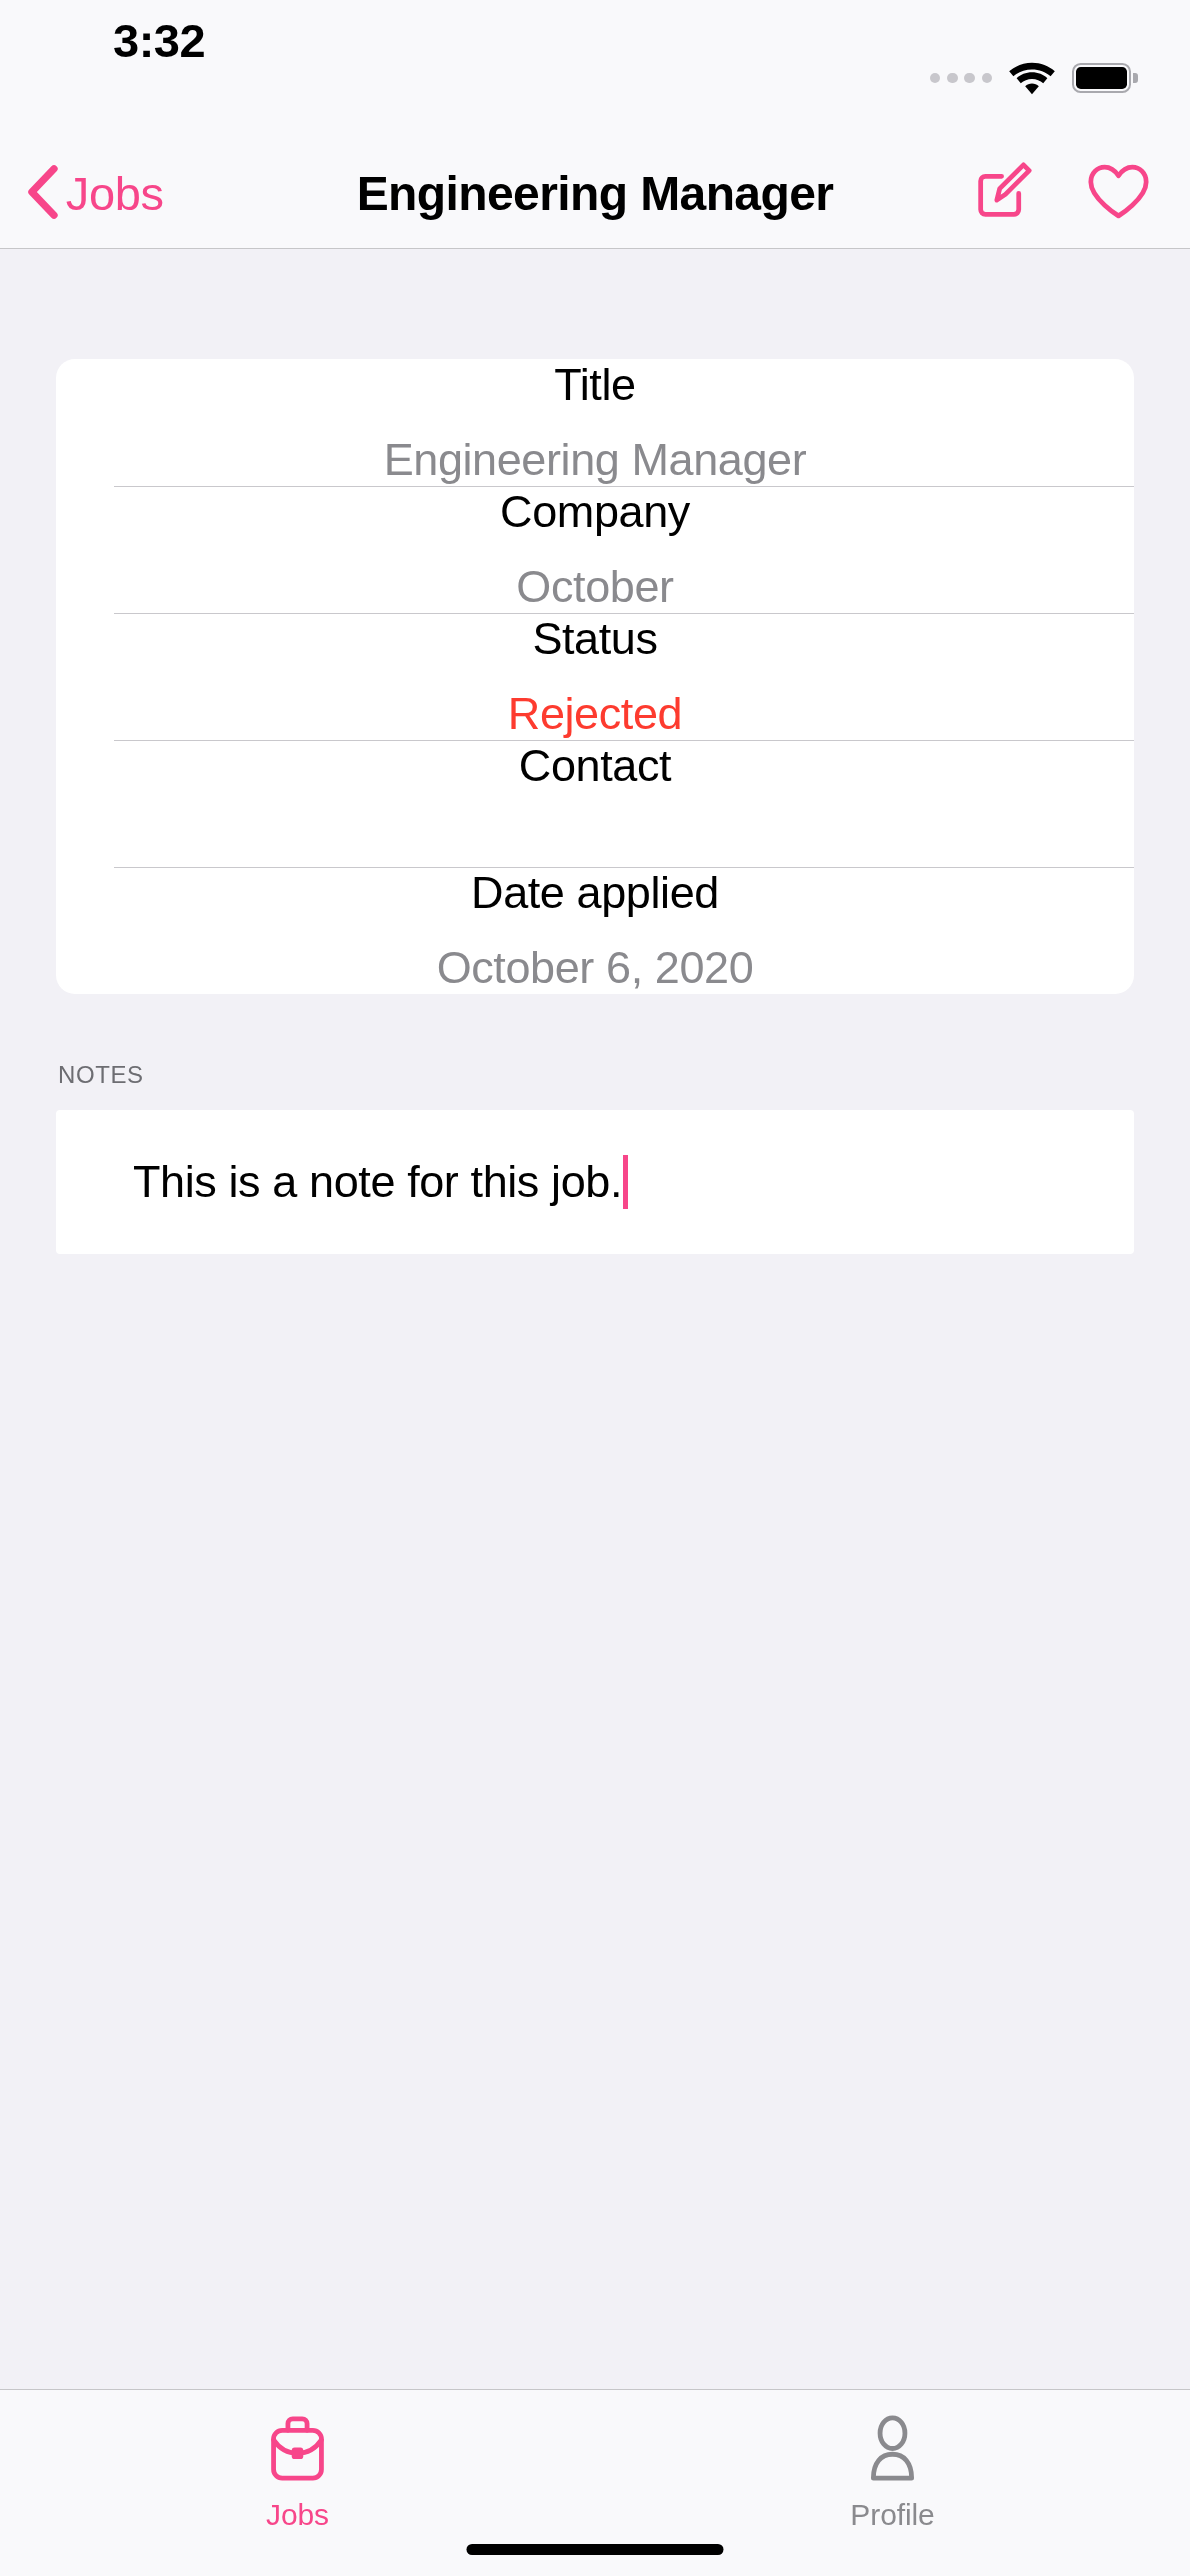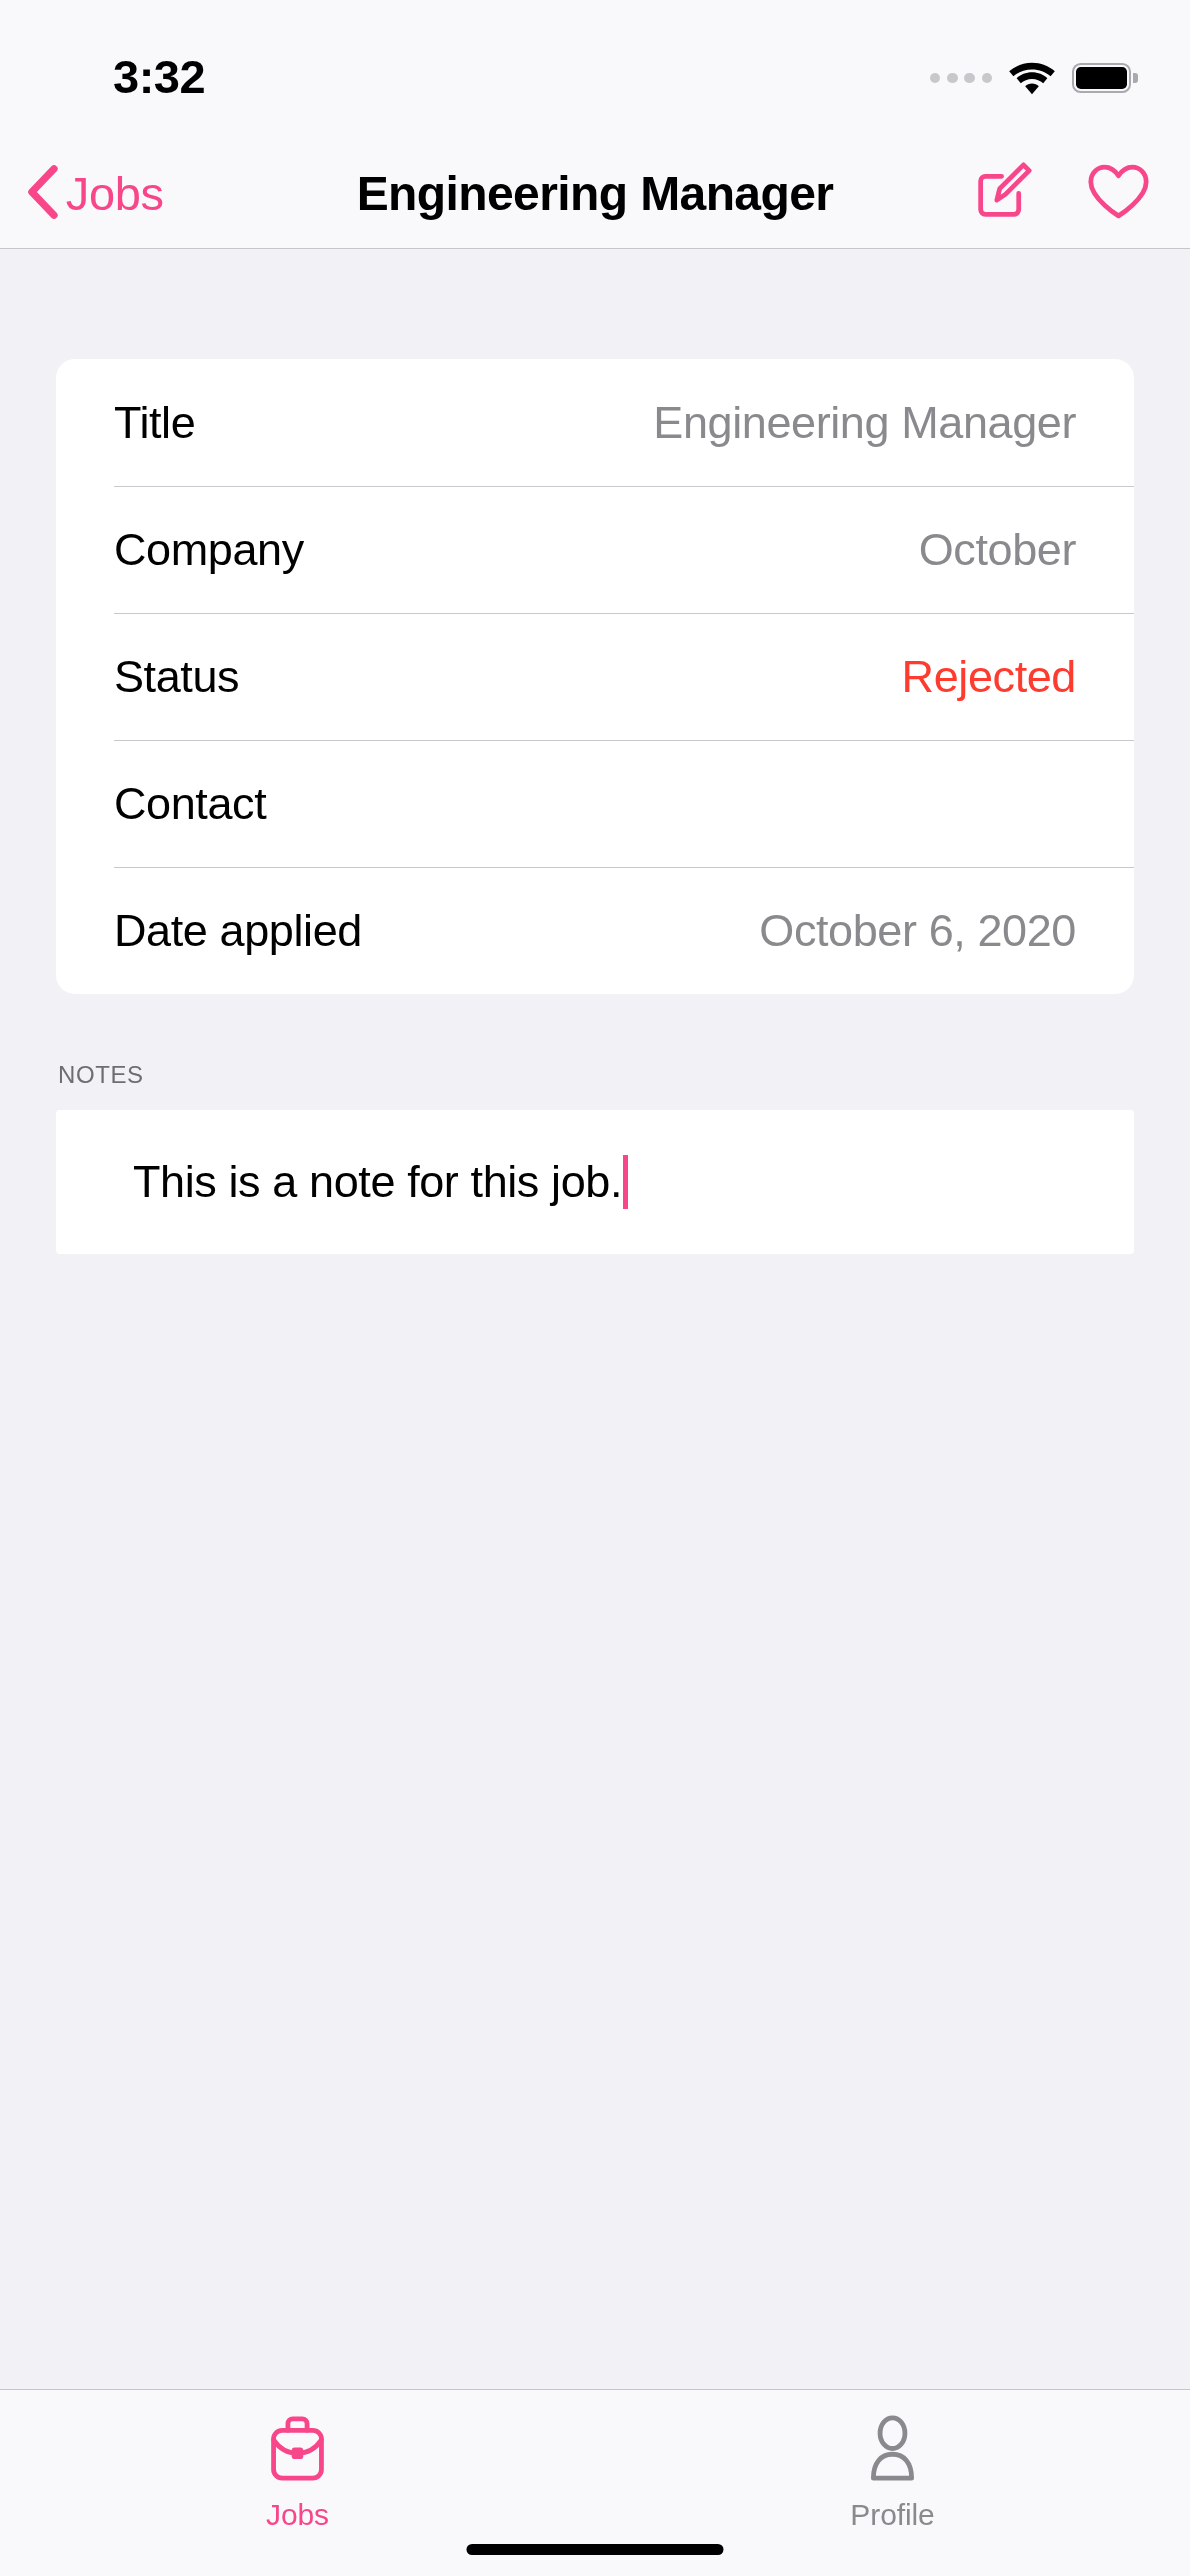--- a/index.html
+++ b/index.html
@@ -9,21 +9,21 @@
     font-family:"Liberation Sans", sans-serif;
     -webkit-font-smoothing:antialiased;
     overflow:hidden;
   }
   .phone { position:relative; width:1190px; height:2576px; background:#F2F1F6; }
 
   
   .statusbar {
     position:absolute; top:0; left:0; width:1190px; height:139px;
     background:#F9F9FB;
-    display:flex; align-items:center; justify-content:space-between;
+    display:flex; justify-content:space-between;
     padding:0 59px 0 0;
   }
   .sb-time {
     font-size:47px; font-weight:600; color:#000; letter-spacing:-0.5px;
     margin-left:113px; margin-top:13.4px;
   }
   .sb-right { display:flex; align-items:center; gap:17px; margin-top:17px; }
   .dots { display:flex; gap:6.7px; align-items:center; }
   .dots i { display:block; width:10.5px; height:10.5px; border-radius:50%; background:#C8C7CC; }
   .wifi { position:relative; width:46px; height:35px; }
@@ -71,20 +71,21 @@
   .card {
     margin:110px 56px 0 56px;
     background:#FFFFFF;
     border-radius:19px;
     overflow:hidden;
   }
   .row {
     display:flex; align-items:center; justify-content:space-between;
     height:127px; padding:0 58px;
     position:relative;
+    flex-direction:column;
   }
   .row + .row::before {
     content:""; position:absolute; top:0; left:58px; right:0;
     height:1px; background:#C9C8CC;
   }
   .row-label { font-size:45px; color:#000; letter-spacing:-0.4px; }
   .row-value { font-size:45px; color:#8A8A8E; letter-spacing:-0.4px; }
   .row-value.status-rejected { color:#FD3B2F; }
 
   .notes-header {

